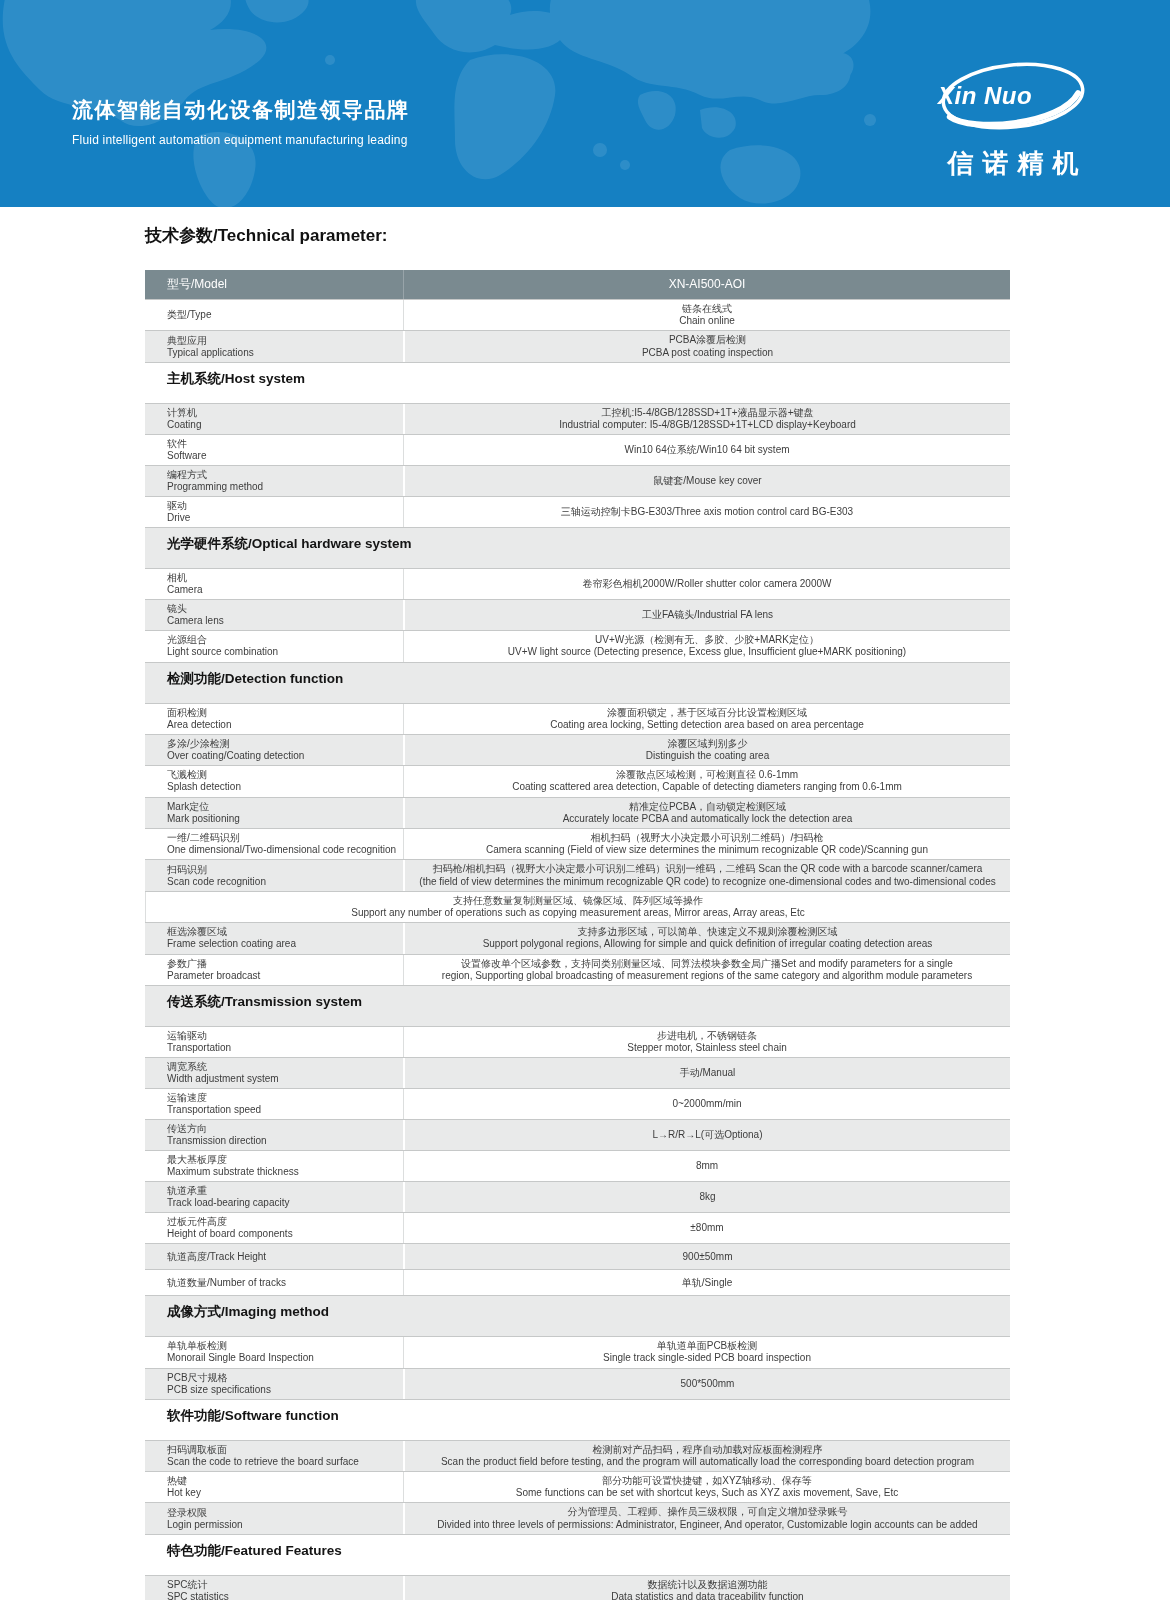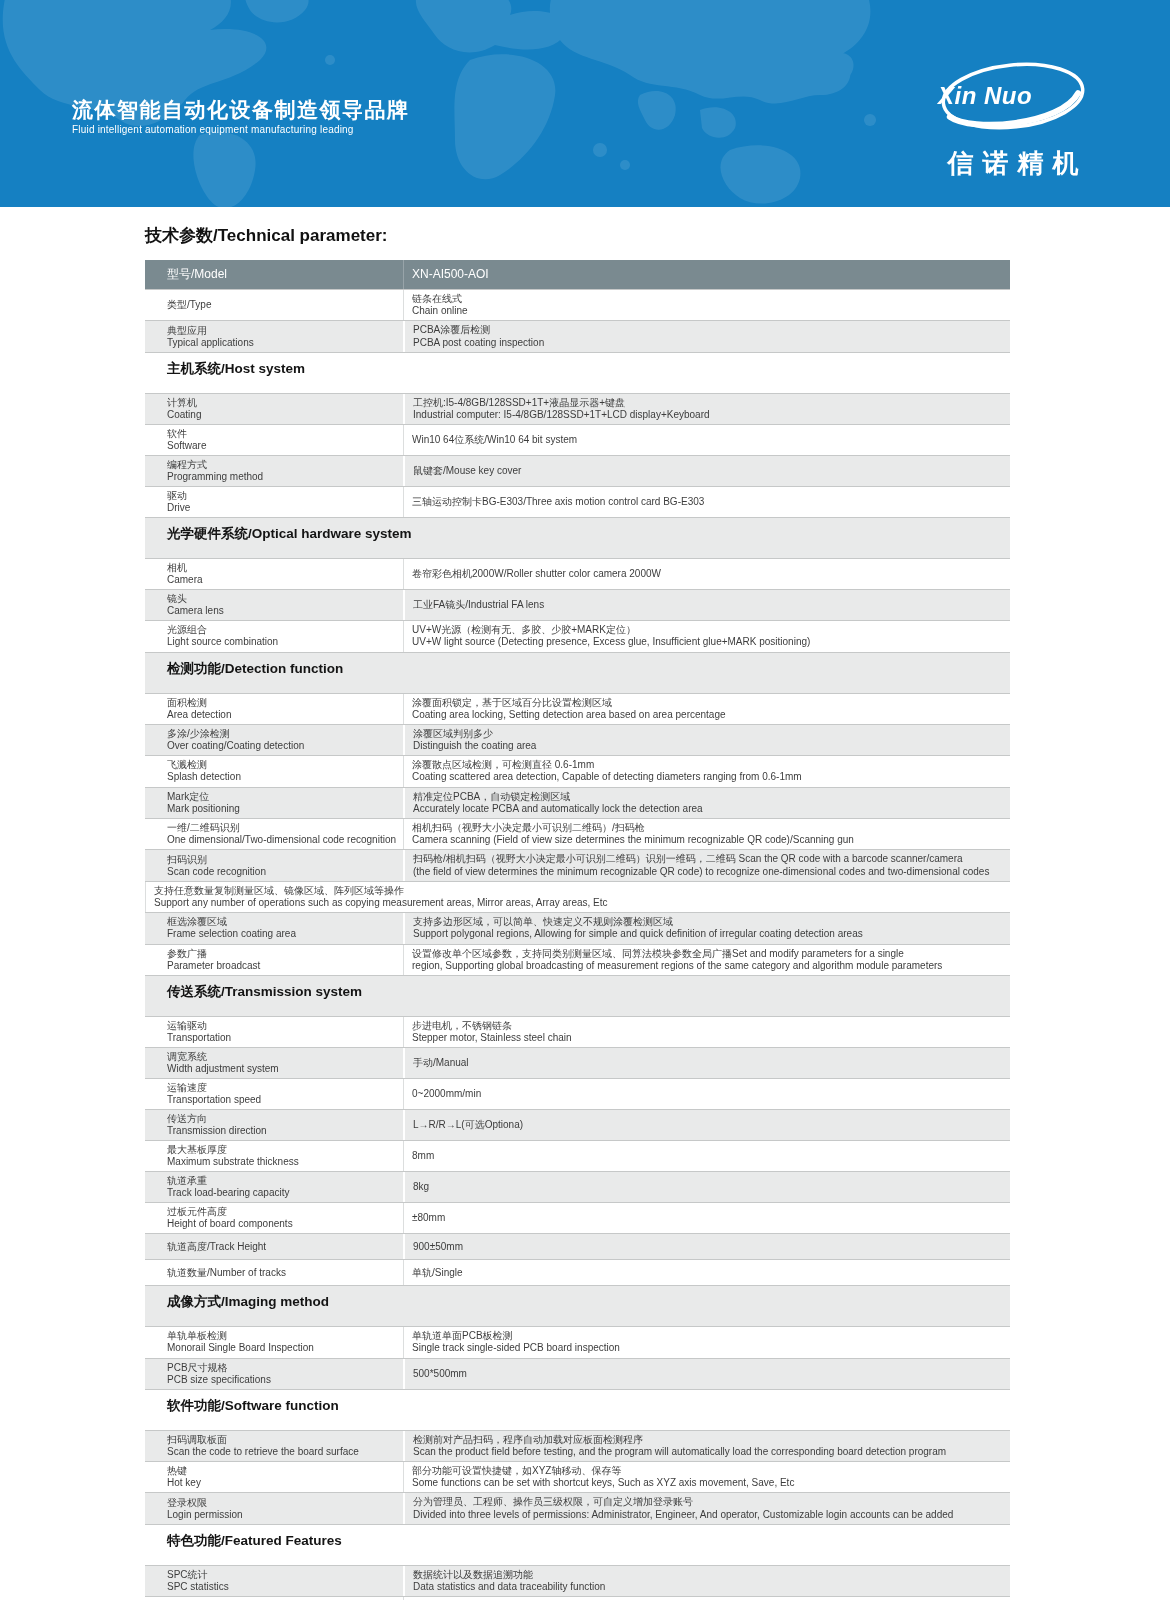--- a/index.html
+++ b/index.html
@@ -6,44 +6,44 @@
   body {
     width:1170px; background:#ffffff;
     font-family:"Liberation Sans", sans-serif;
     -webkit-font-smoothing:antialiased;
   }
   
   .banner { position:relative; width:1170px; height:207px; background:#1580c2; overflow:hidden; }
   .banner .map { position:absolute; left:0; top:0; }
   .slogan { position:absolute; left:72px; top:96px; color:#fff; }
   .slogan-zh { font-size:21px; font-weight:bold; letter-spacing:1.5px; }
-  .slogan-en { font-size:10px; letter-spacing:0.2px; }
+  .slogan-en { font-size:12px; margin-top:9px; letter-spacing:0.2px; }
   .logo { position:absolute; right:72px; top:58px; width:170px; text-align:center; color:#fff; }
   .logo-mark { position:relative; width:150px; height:76px; margin:0 auto; }
   .logo-mark svg { position:absolute; left:0; top:0; }
   .logo-text { position:absolute; left:0; top:24px; width:150px; text-align:left;
     font-size:24px; font-weight:bold; font-style:italic; color:#fff; letter-spacing:0.5px; }
   .logo-brand { font-size:26px; font-weight:bold; letter-spacing:9px; margin-top:12px; text-indent:9px; }
 
   
   .content { width:865px; margin-left:145px; }
-  .page-title { font-size:17px; font-weight:bold; color:#111; padding:17px 0 13px 0; }
+  .page-title { font-size:17px; font-weight:bold; color:#111; padding:17px 0 23px 0; }
 
   .spec-table { width:865px; border-bottom:1px solid #c6c8c8; }
   .row { display:flex; align-items:stretch; border-top:1px solid #c6c8c8; min-height:25px; }
   .bg-g { background:#e9eaea; }
   .bg-w { background:#ffffff; }
 
   .cell-label { width:258px; box-sizing:border-box; padding:3px 4px 3px 22px;
     display:flex; flex-direction:column; justify-content:center;
     font-size:10px; line-height:1.2; color:#3d3d3d; }
   .cell-label div { white-space:nowrap; }
   .cell-value { flex:1; box-sizing:border-box; padding:3px 8px;
     display:flex; flex-direction:column; justify-content:center;
-    text-align:left; font-size:10px; line-height:1.22; color:#3d3d3d; }
+    text-align:center; font-size:10px; line-height:1.22; color:#3d3d3d; }
   .bg-g .cell-value { border-left:2px solid #ffffff; }
   .bg-w .cell-value { border-left:1px solid #dcdede; }
 
   .row-model { background:#7a8a90; min-height:29px; border-top:none; }
   .row-model .cell-label { color:#fff; font-size:12px; }
   .row-model .cell-value { color:#fff; font-size:12px; border-left:1px solid #98a4a9; }
 
   .row-section { display:block; padding:8px 0 7px 22px;
     font-size:13.5px; font-weight:bold; color:#141414; line-height:1.25; }
 </style>

